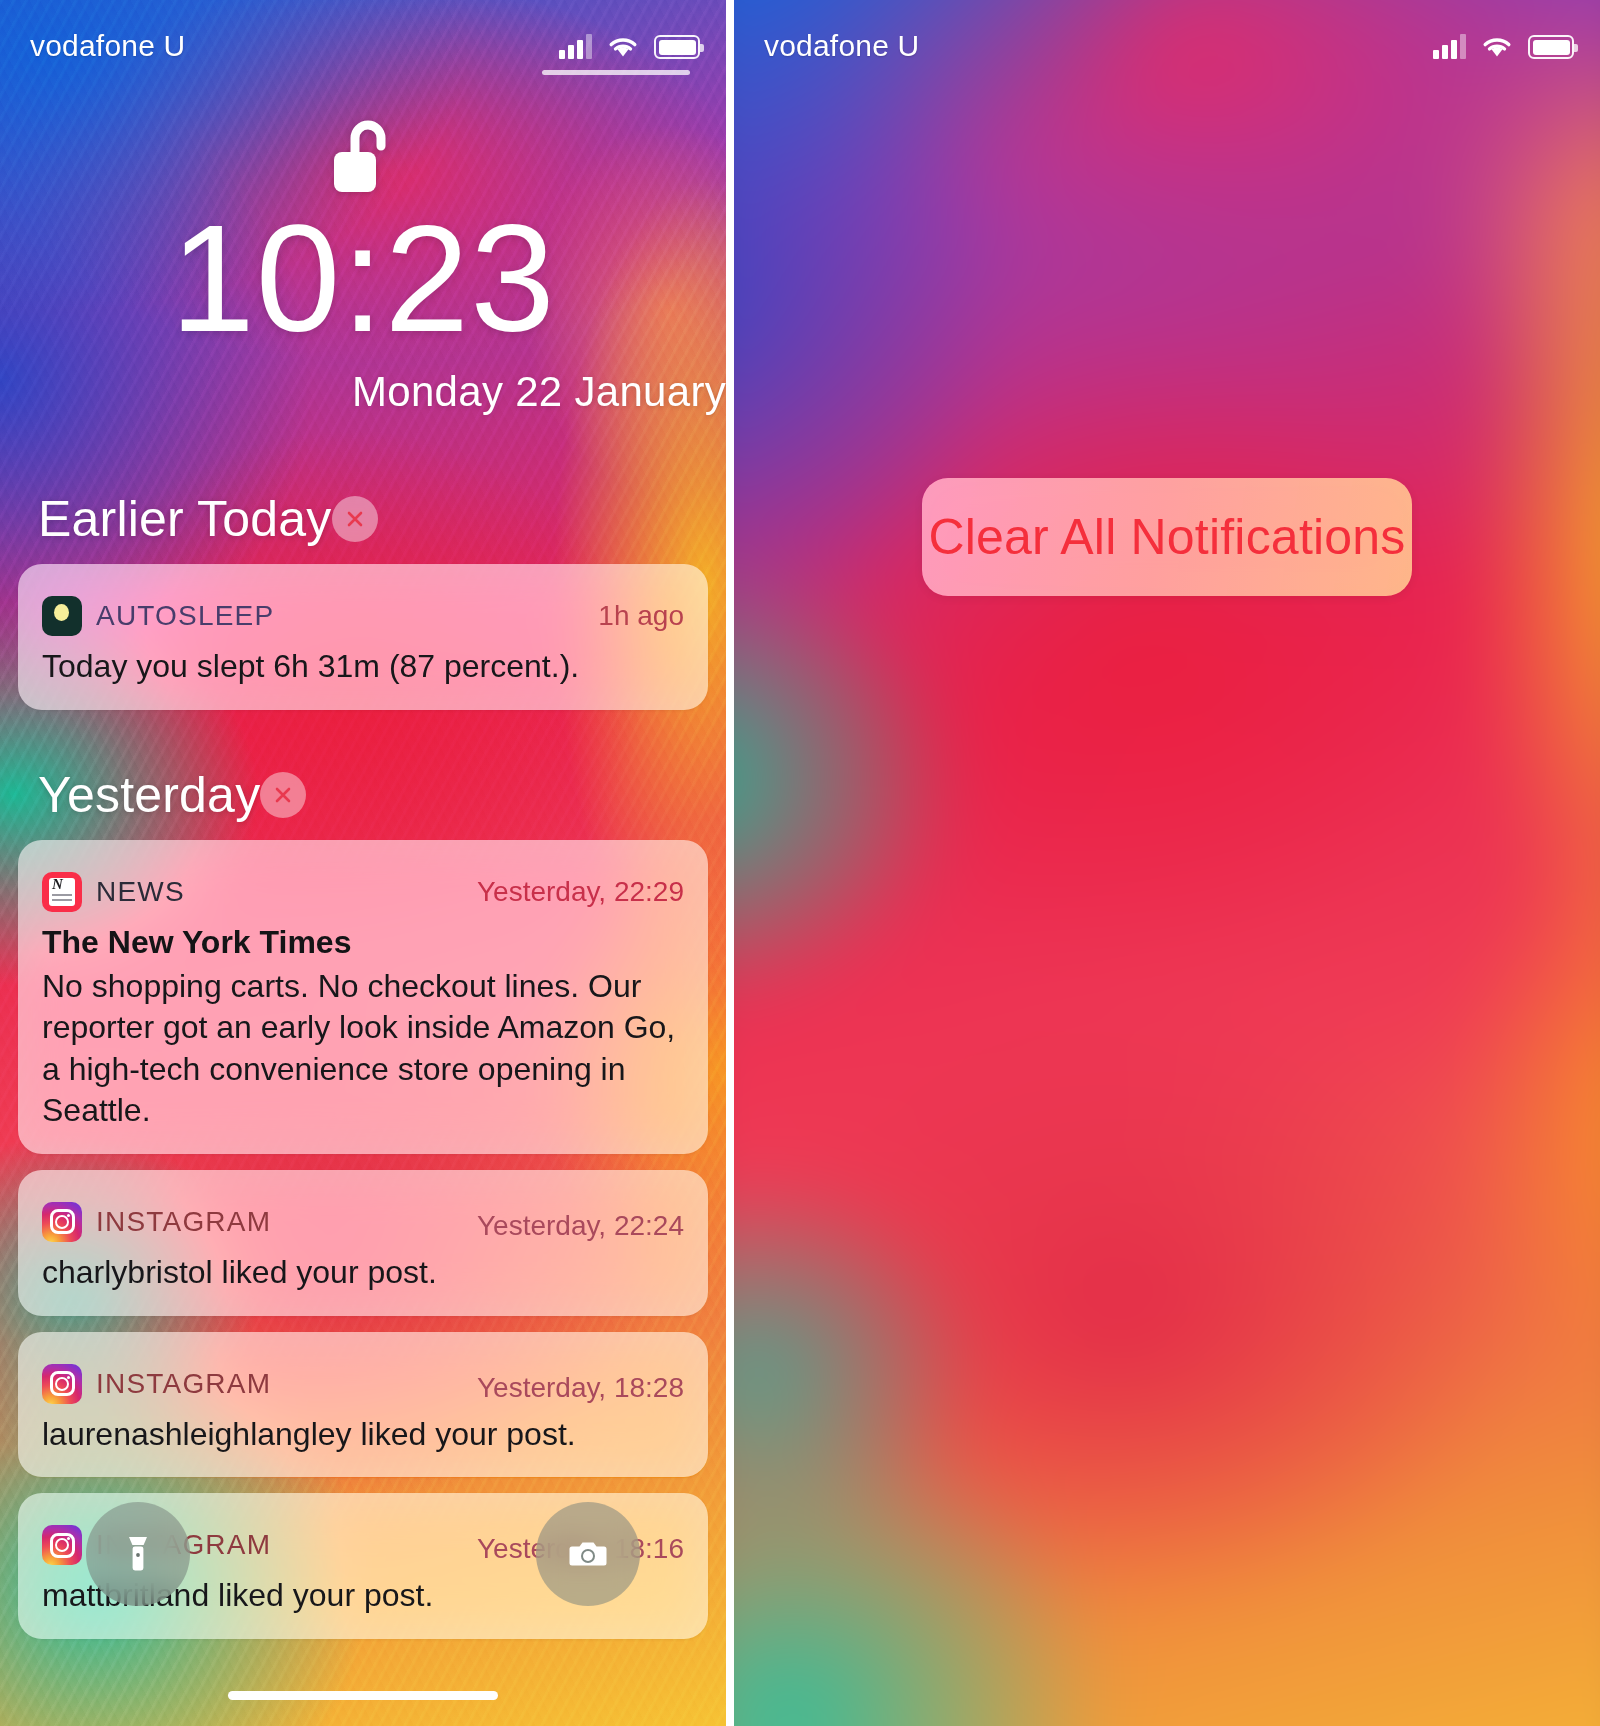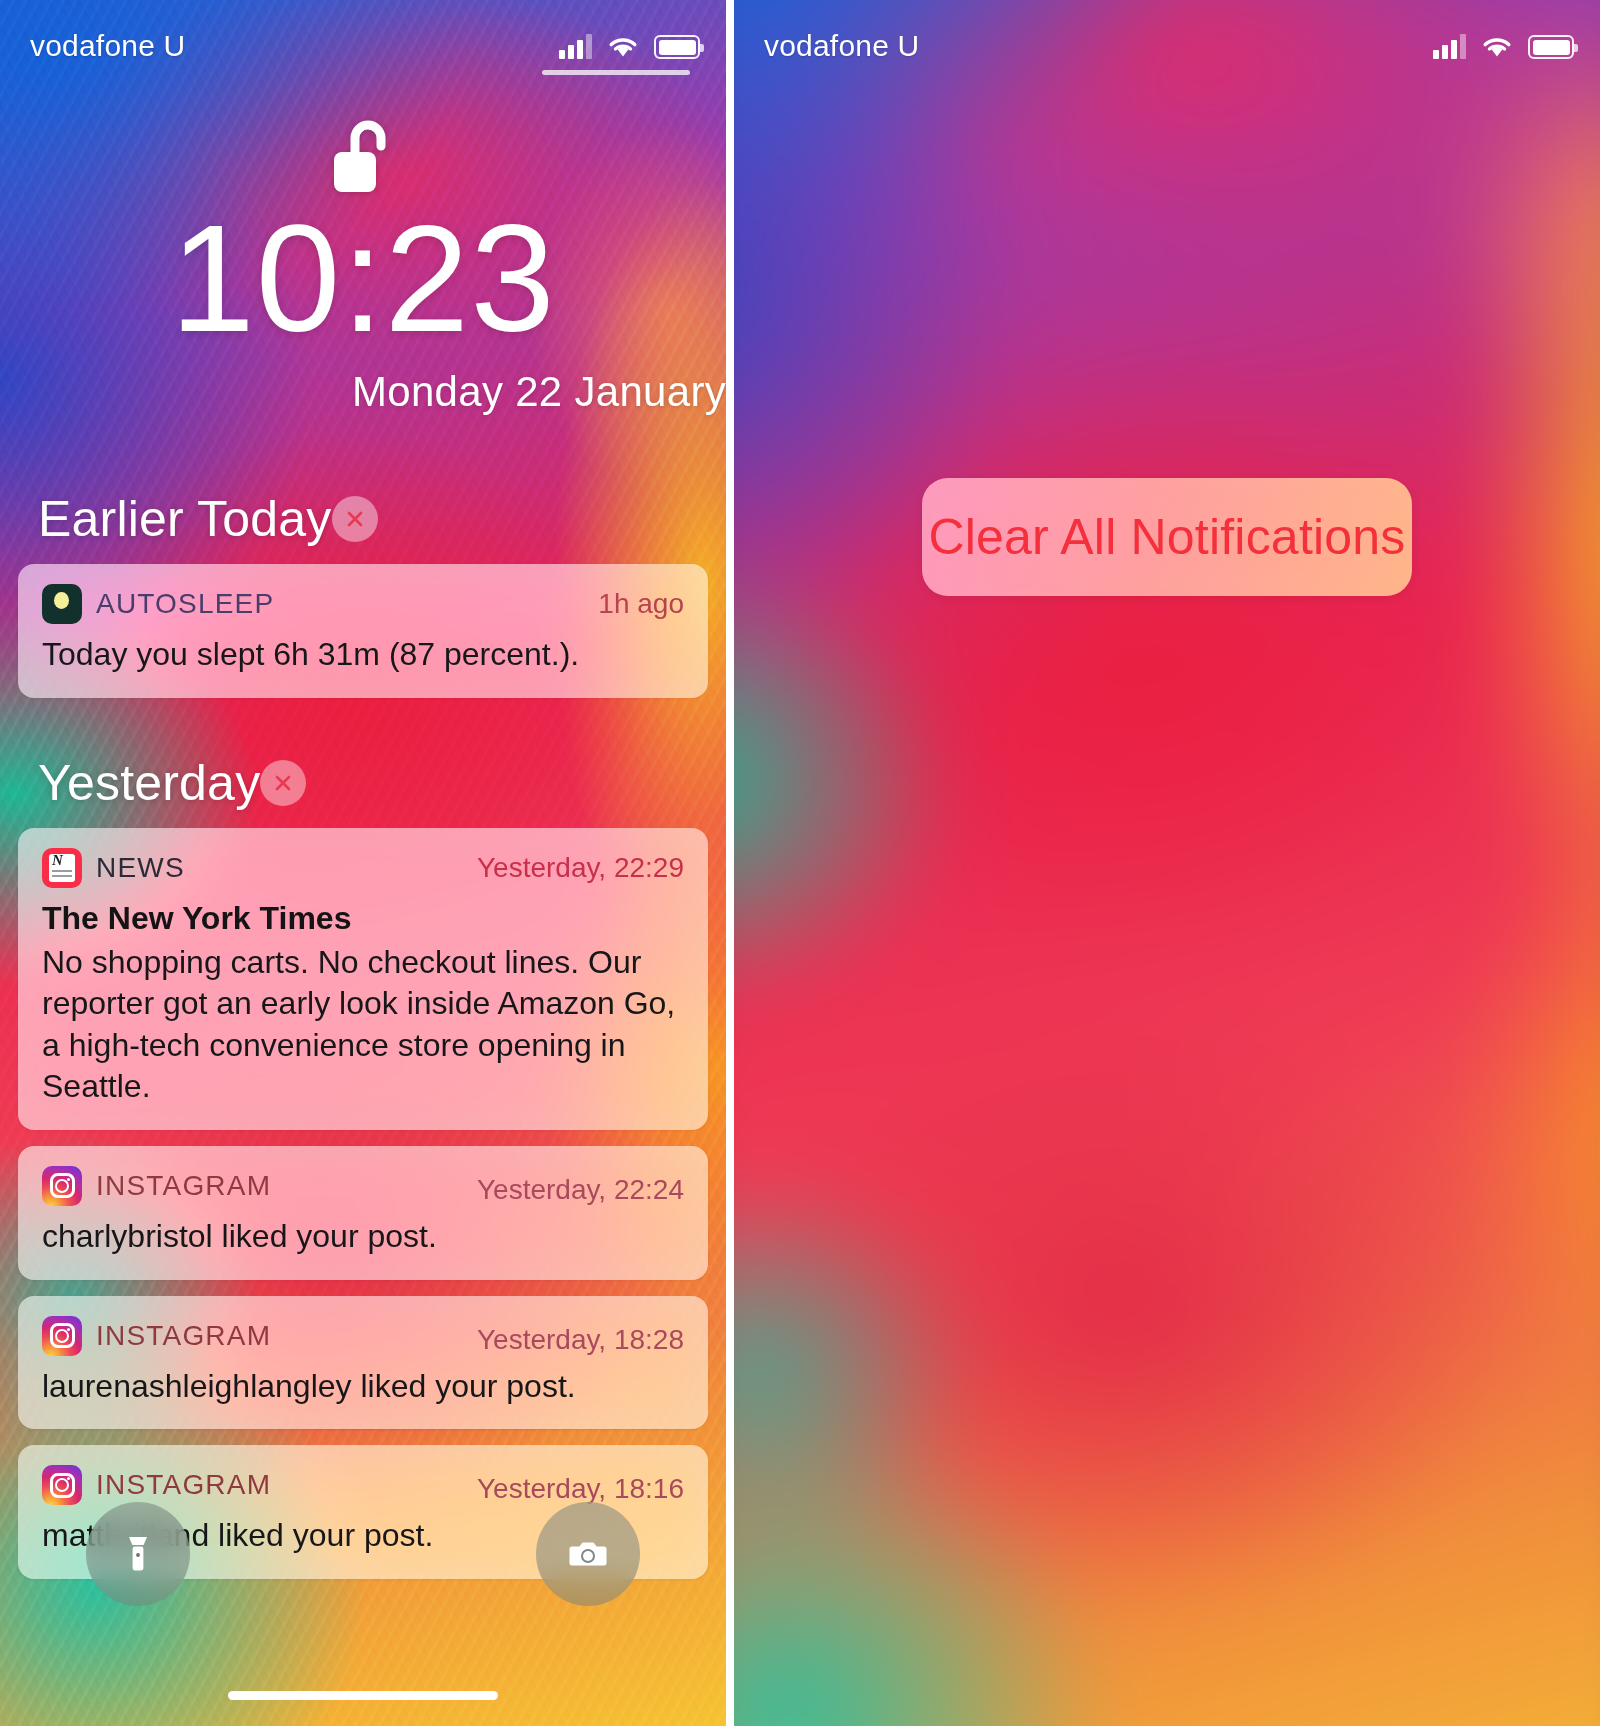--- a/index.html
+++ b/index.html
@@ -96,21 +96,21 @@
   }
   .clear-x {
     width: 46px; height: 46px; border-radius: 50%;
     background: rgba(255,255,255,.42);
     display: flex; align-items: center; justify-content: center;
     backdrop-filter: blur(6px);
   }
   .clear-x svg { width: 24px; height: 24px; }
 
   .card {
-    margin: 0 18px 16px 18px; border-radius: 16px; padding: 20px 24px 22px 24px;
+    margin: 0 18px 16px 18px; border-radius: 24px; padding: 32px 24px 22px 24px;
     background: rgba(255,255,255,0.58);
     backdrop-filter: blur(26px) saturate(150%);
     -webkit-backdrop-filter: blur(26px) saturate(150%);
     box-shadow: 0 1px 3px rgba(0,0,0,0.06);
     overflow: hidden;
   }
   .card-top { display: flex; align-items: center; gap: 14px; margin-bottom: 10px; }
   .appicon { width: 40px; height: 40px; border-radius: 10px; flex: none; position: relative; overflow: hidden; }
   .appname {
     font-size: 28px; letter-spacing: 1.2px; color: rgba(28,28,30,.72); flex: 1;

